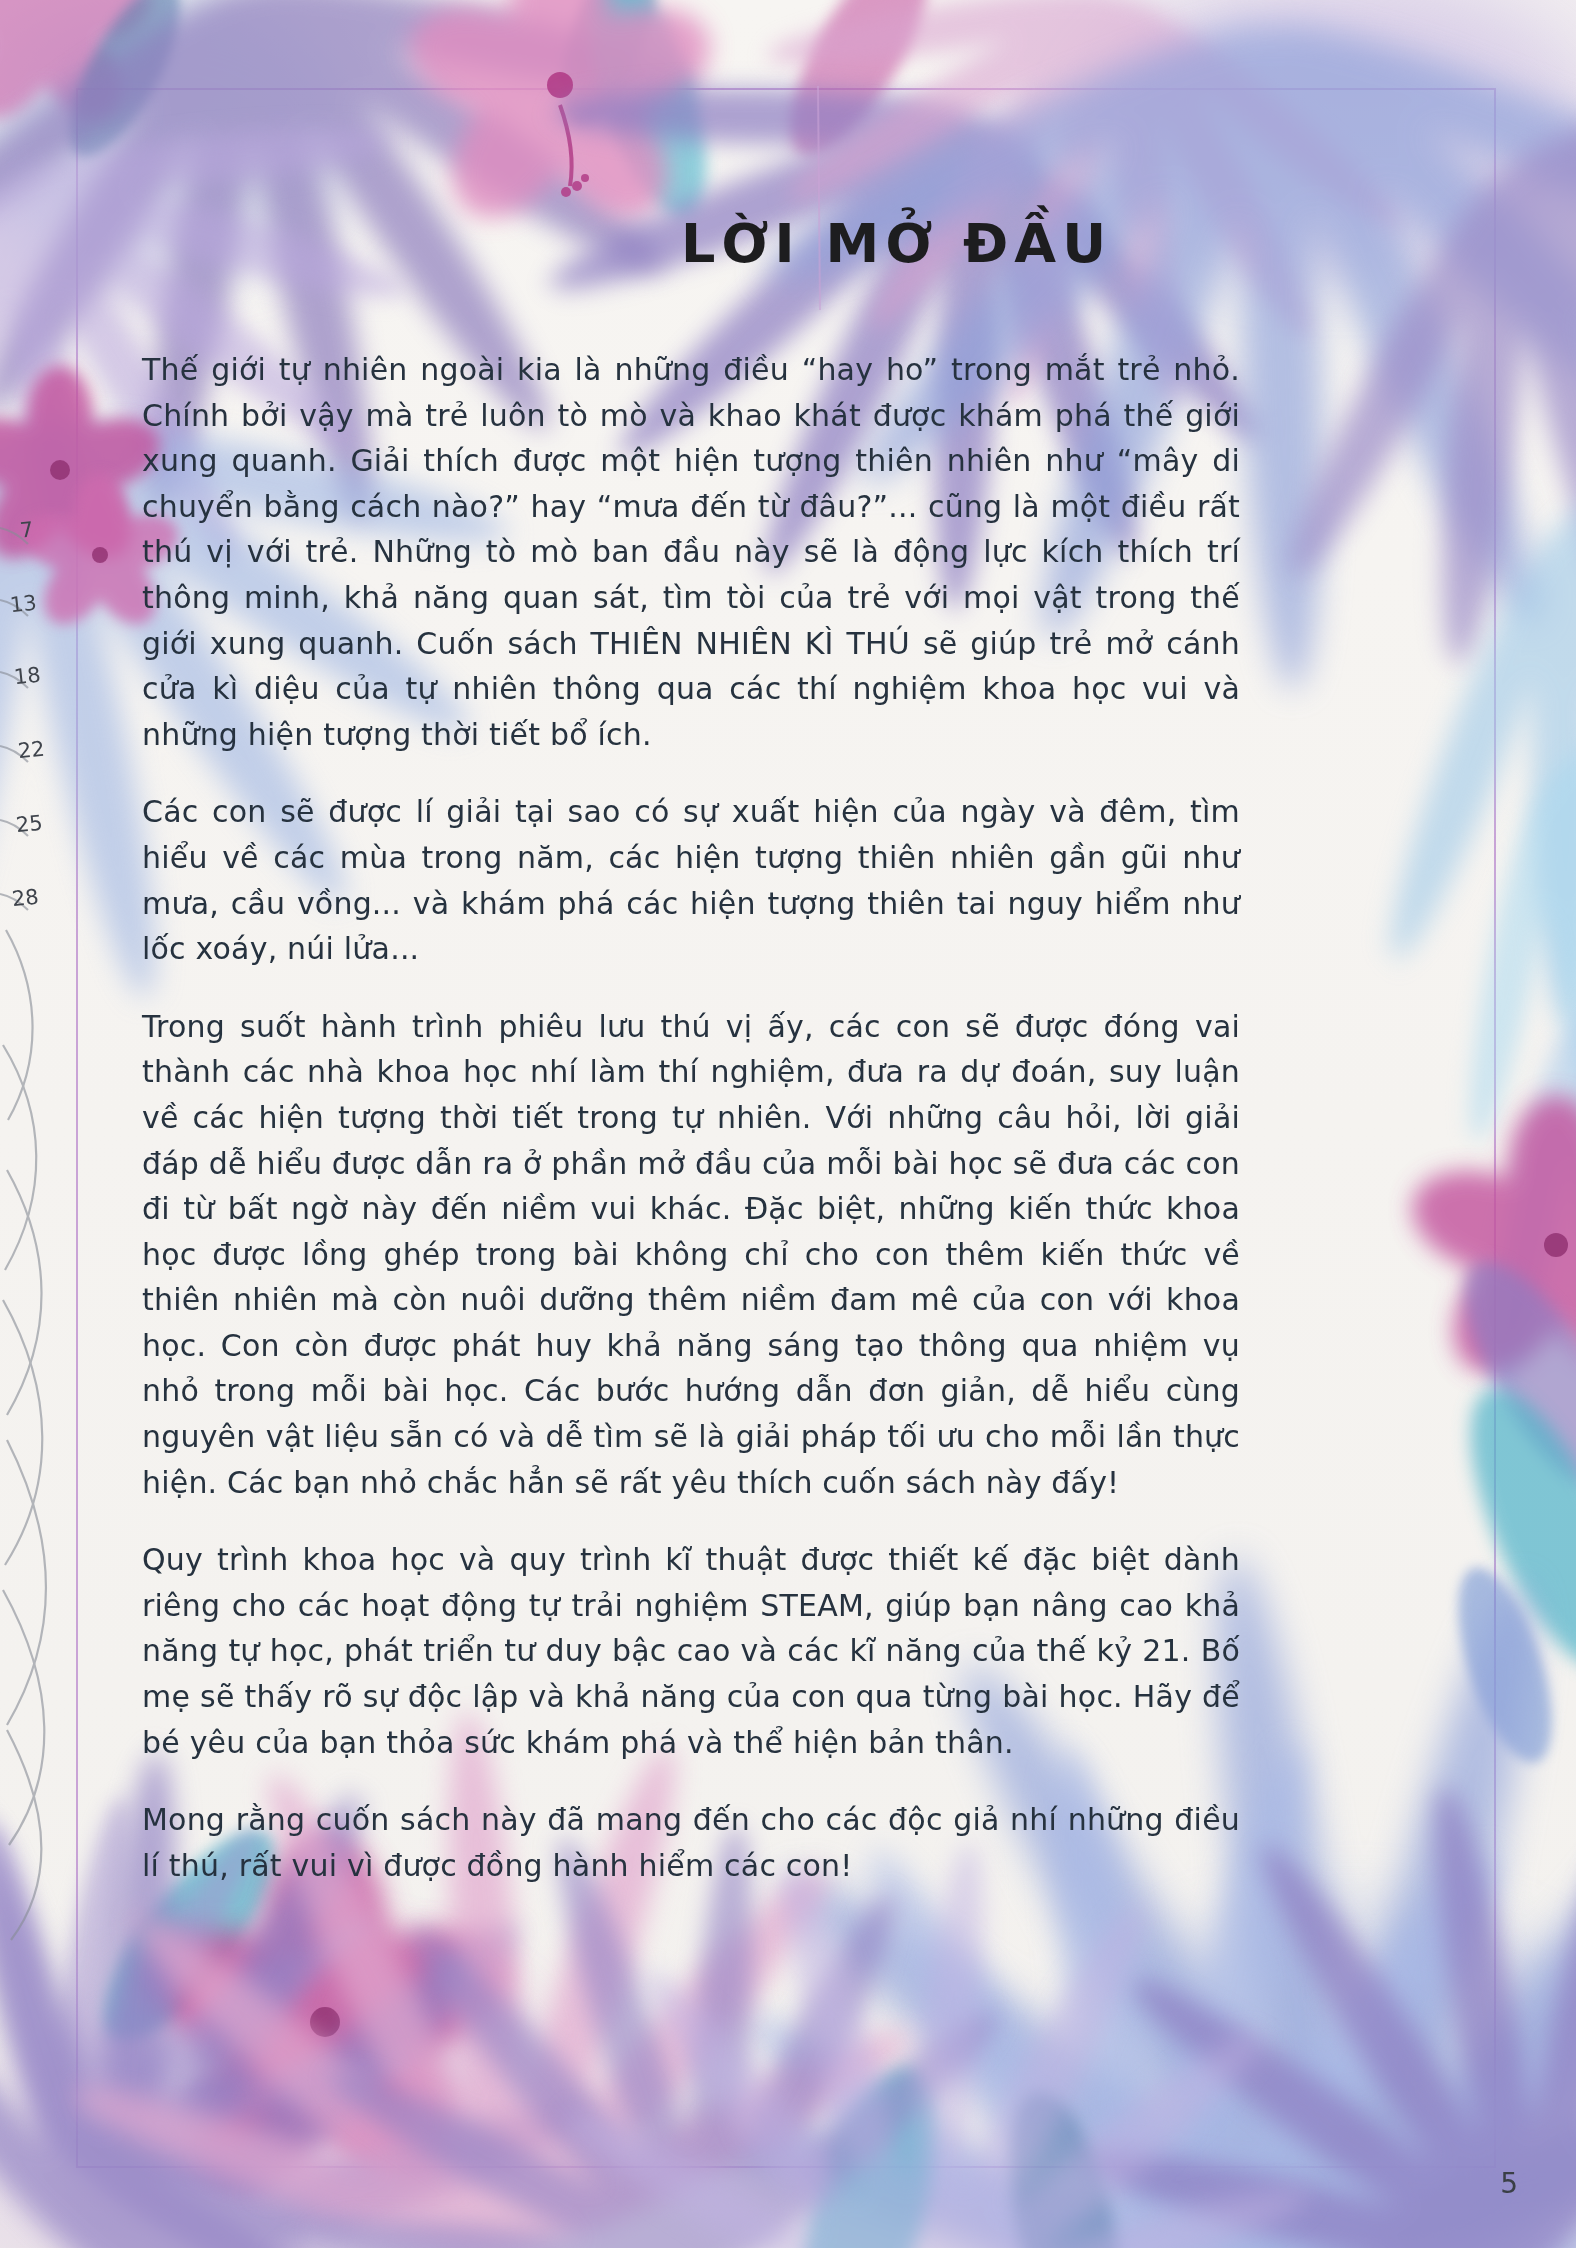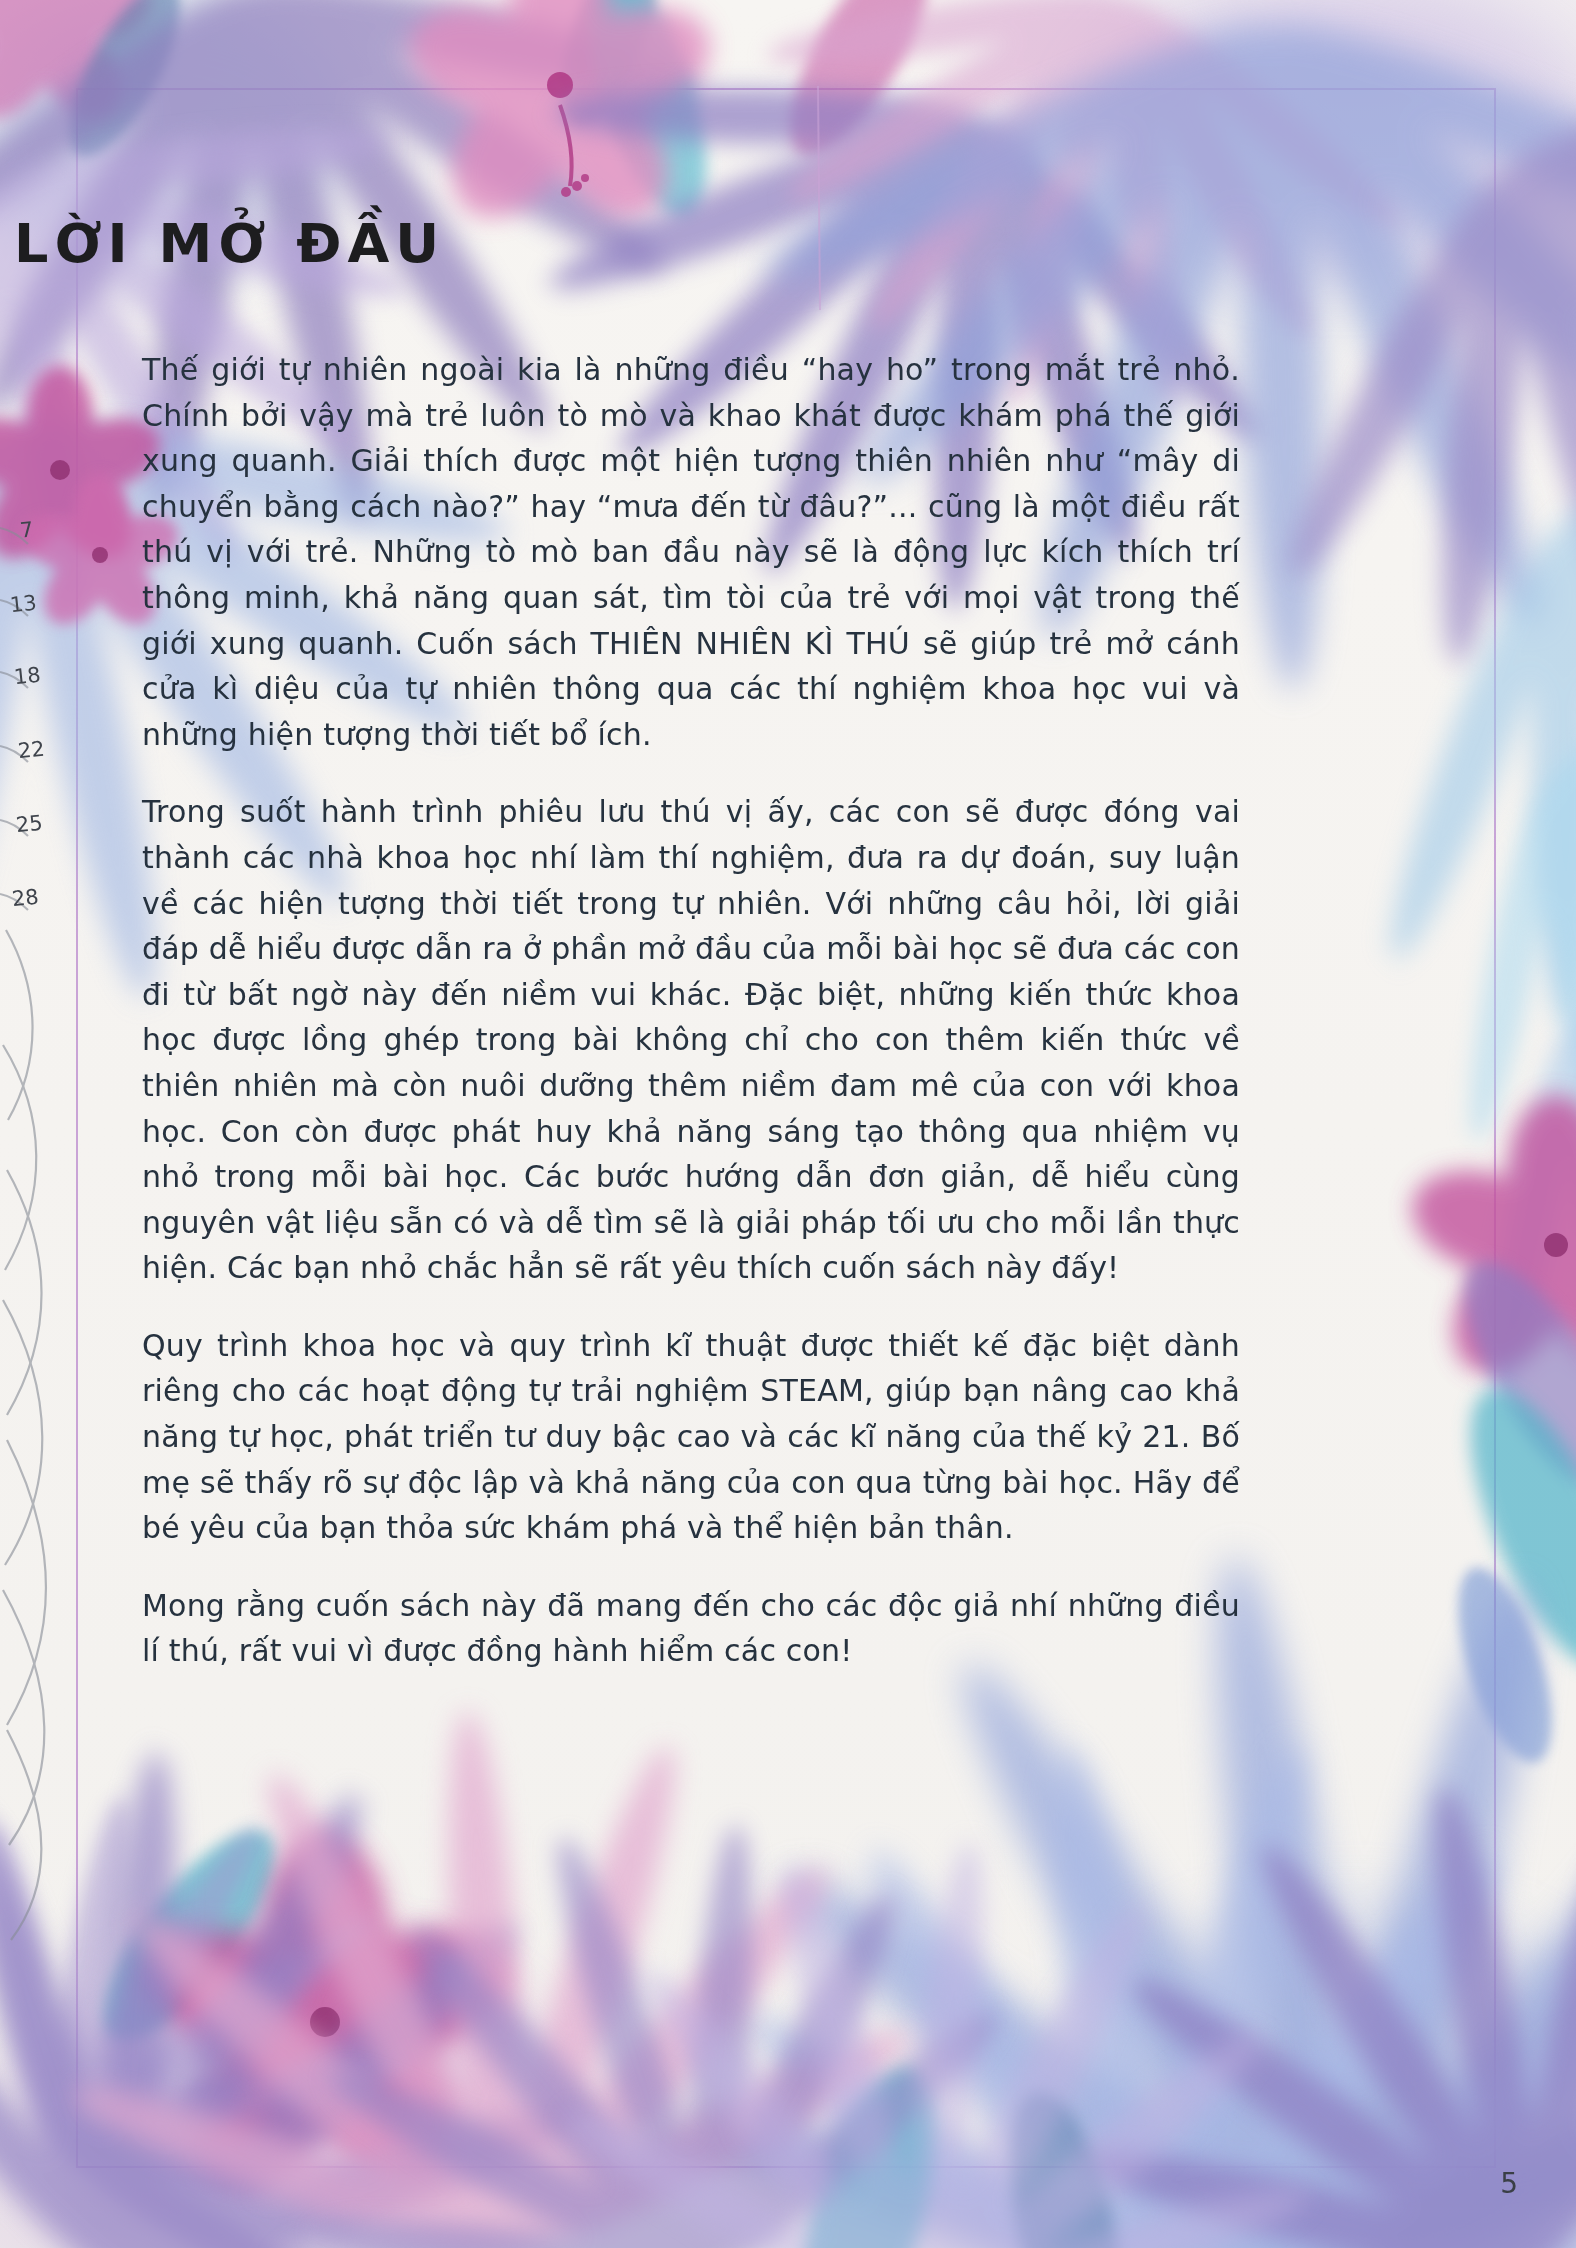--- a/index.html
+++ b/index.html
@@ -23,21 +23,21 @@
   .deco{
     position:absolute;left:0;top:0;width:1576px;height:2248px;
     z-index:2;pointer-events:none;
   }
   .content{
     position:absolute;left:142px;top:212px;width:1098px;
     z-index:3;color:#26323f;
   }
   .title{
     margin:0 0 72px 0;
-    text-align:left;
+    text-align:right;
     transform:translateX(-128px);
     font-size:54px;font-weight:bold;letter-spacing:6px;
     color:#1d1d1f;
   }
   .para{
     margin:0 0 32px 0;
     font-size:30px;line-height:1.52;
     text-align:justify;
     letter-spacing:.2px;
   }
@@ -168,20 +168,21 @@
   <span class="edge-mark">7</span>
   <span class="edge-mark">13</span>
   <span class="edge-mark">18</span>
   <span class="edge-mark">22</span>
   <span class="edge-mark">25</span>
   <span class="edge-mark">28</span>
 
   <div class="content">
     <h1 class="title">LỜI MỞ ĐẦU</h1>
     <p class="para">Thế giới tự nhiên ngoài kia là những điều “hay ho” trong mắt trẻ nhỏ. Chính bởi vậy mà trẻ luôn tò mò và khao khát được khám phá thế giới xung quanh. Giải thích được một hiện tượng thiên nhiên như “mây di chuyển bằng cách nào?” hay “mưa đến từ đâu?”... cũng là một điều rất thú vị với trẻ. Những tò mò ban đầu này sẽ là động lực kích thích trí thông minh, khả năng quan sát, tìm tòi của trẻ với mọi vật trong thế giới xung quanh. Cuốn sách THIÊN NHIÊN KÌ THÚ sẽ giúp trẻ mở cánh cửa kì diệu của tự nhiên thông qua các thí nghiệm khoa học vui và những hiện tượng thời tiết bổ ích.</p>
+    <p class="para">Các con sẽ được lí giải tại sao có sự xuất hiện của ngày và đêm, tìm hiểu về các mùa trong năm, các hiện tượng thiên nhiên gần gũi như mưa, cầu vồng... và khám phá các hiện tượng thiên tai nguy hiểm như lốc xoáy, núi lửa...</p>
     <p class="para">Trong suốt hành trình phiêu lưu thú vị ấy, các con sẽ được đóng vai thành các nhà khoa học nhí làm thí nghiệm, đưa ra dự đoán, suy luận về các hiện tượng thời tiết trong tự nhiên. Với những câu hỏi, lời giải đáp dễ hiểu được dẫn ra ở phần mở đầu của mỗi bài học sẽ đưa các con đi từ bất ngờ này đến niềm vui khác. Đặc biệt, những kiến thức khoa học được lồng ghép trong bài không chỉ cho con thêm kiến thức về thiên nhiên mà còn nuôi dưỡng thêm niềm đam mê của con với khoa học. Con còn được phát huy khả năng sáng tạo thông qua nhiệm vụ nhỏ trong mỗi bài học. Các bước hướng dẫn đơn giản, dễ hiểu cùng nguyên vật liệu sẵn có và dễ tìm sẽ là giải pháp tối ưu cho mỗi lần thực hiện. Các bạn nhỏ chắc hẳn sẽ rất yêu thích cuốn sách này đấy!</p>
     <p class="para">Quy trình khoa học và quy trình kĩ thuật được thiết kế đặc biệt dành riêng cho các hoạt động tự trải nghiệm STEAM, giúp bạn nâng cao khả năng tự học, phát triển tư duy bậc cao và các kĩ năng của thế kỷ 21. Bố mẹ sẽ thấy rõ sự độc lập và khả năng của con qua từng bài học. Hãy để bé yêu của bạn thỏa sức khám phá và thể hiện bản thân.</p>
     <p class="para">Mong rằng cuốn sách này đã mang đến cho các độc giả nhí những điều lí thú, rất vui vì được đồng hành hiểm các con!</p>
   </div>
 
   <div class="page-num">5</div>
 
 </div>
 
 </body></html>

